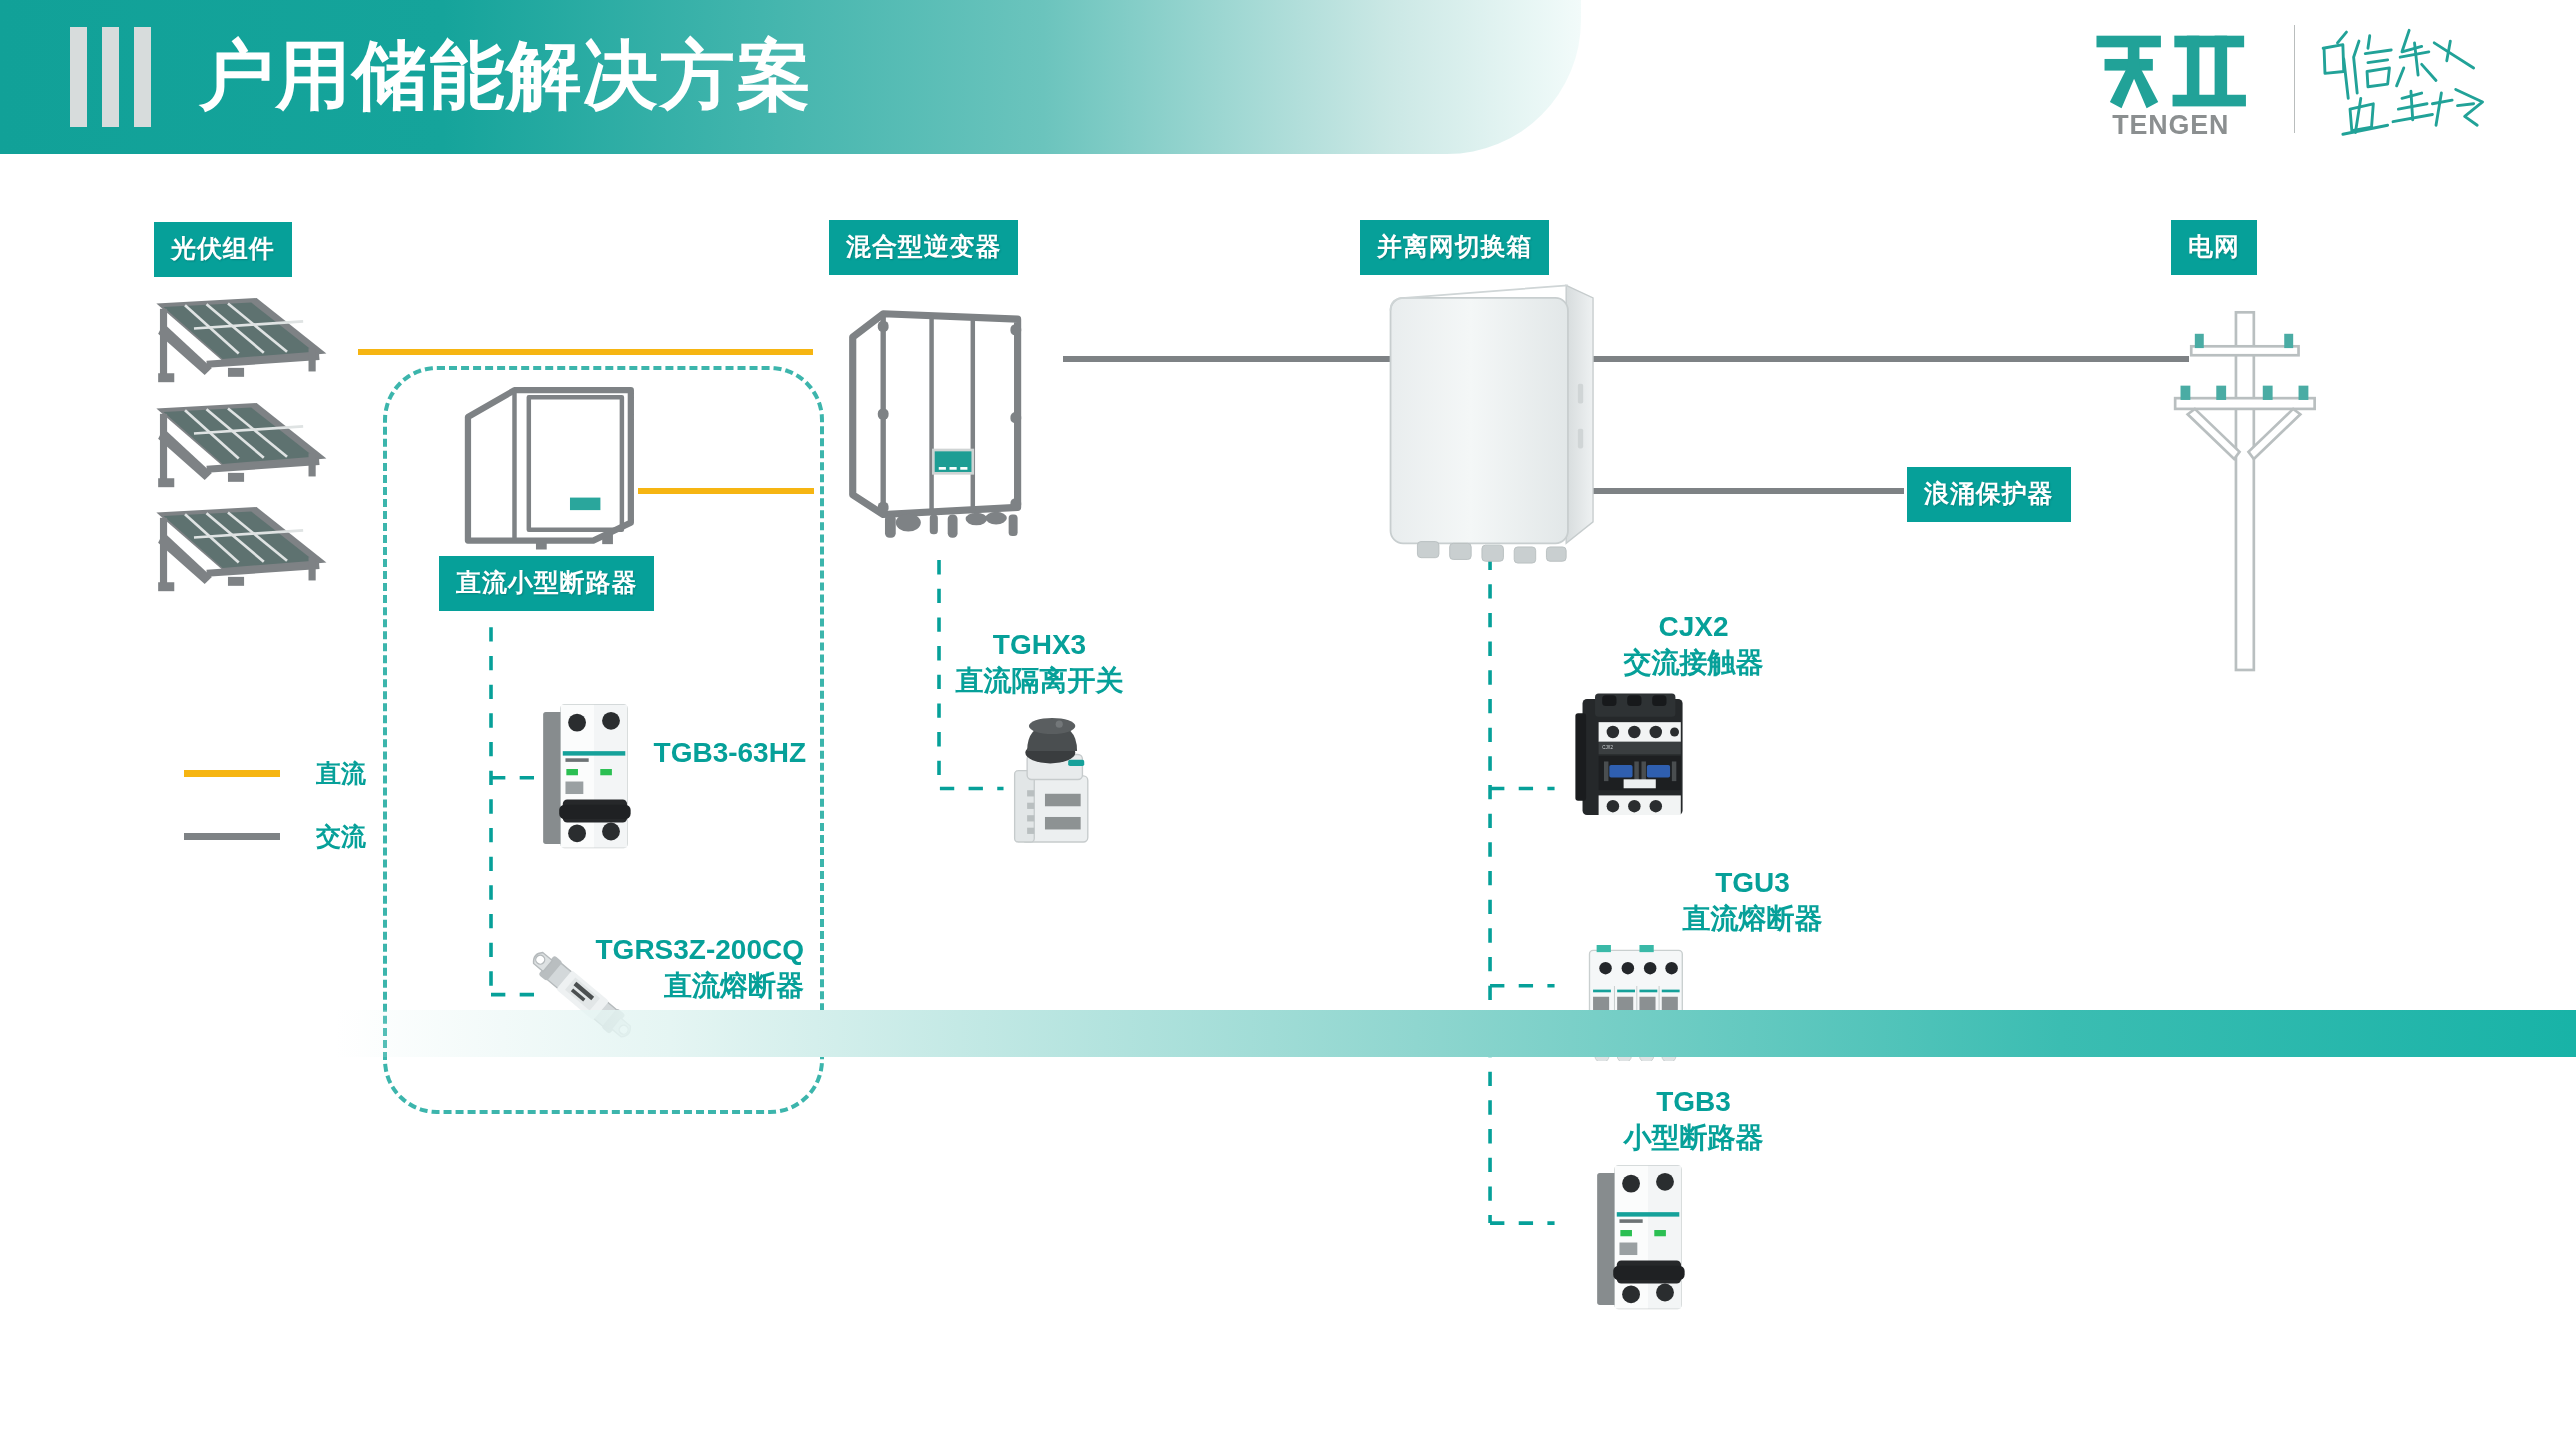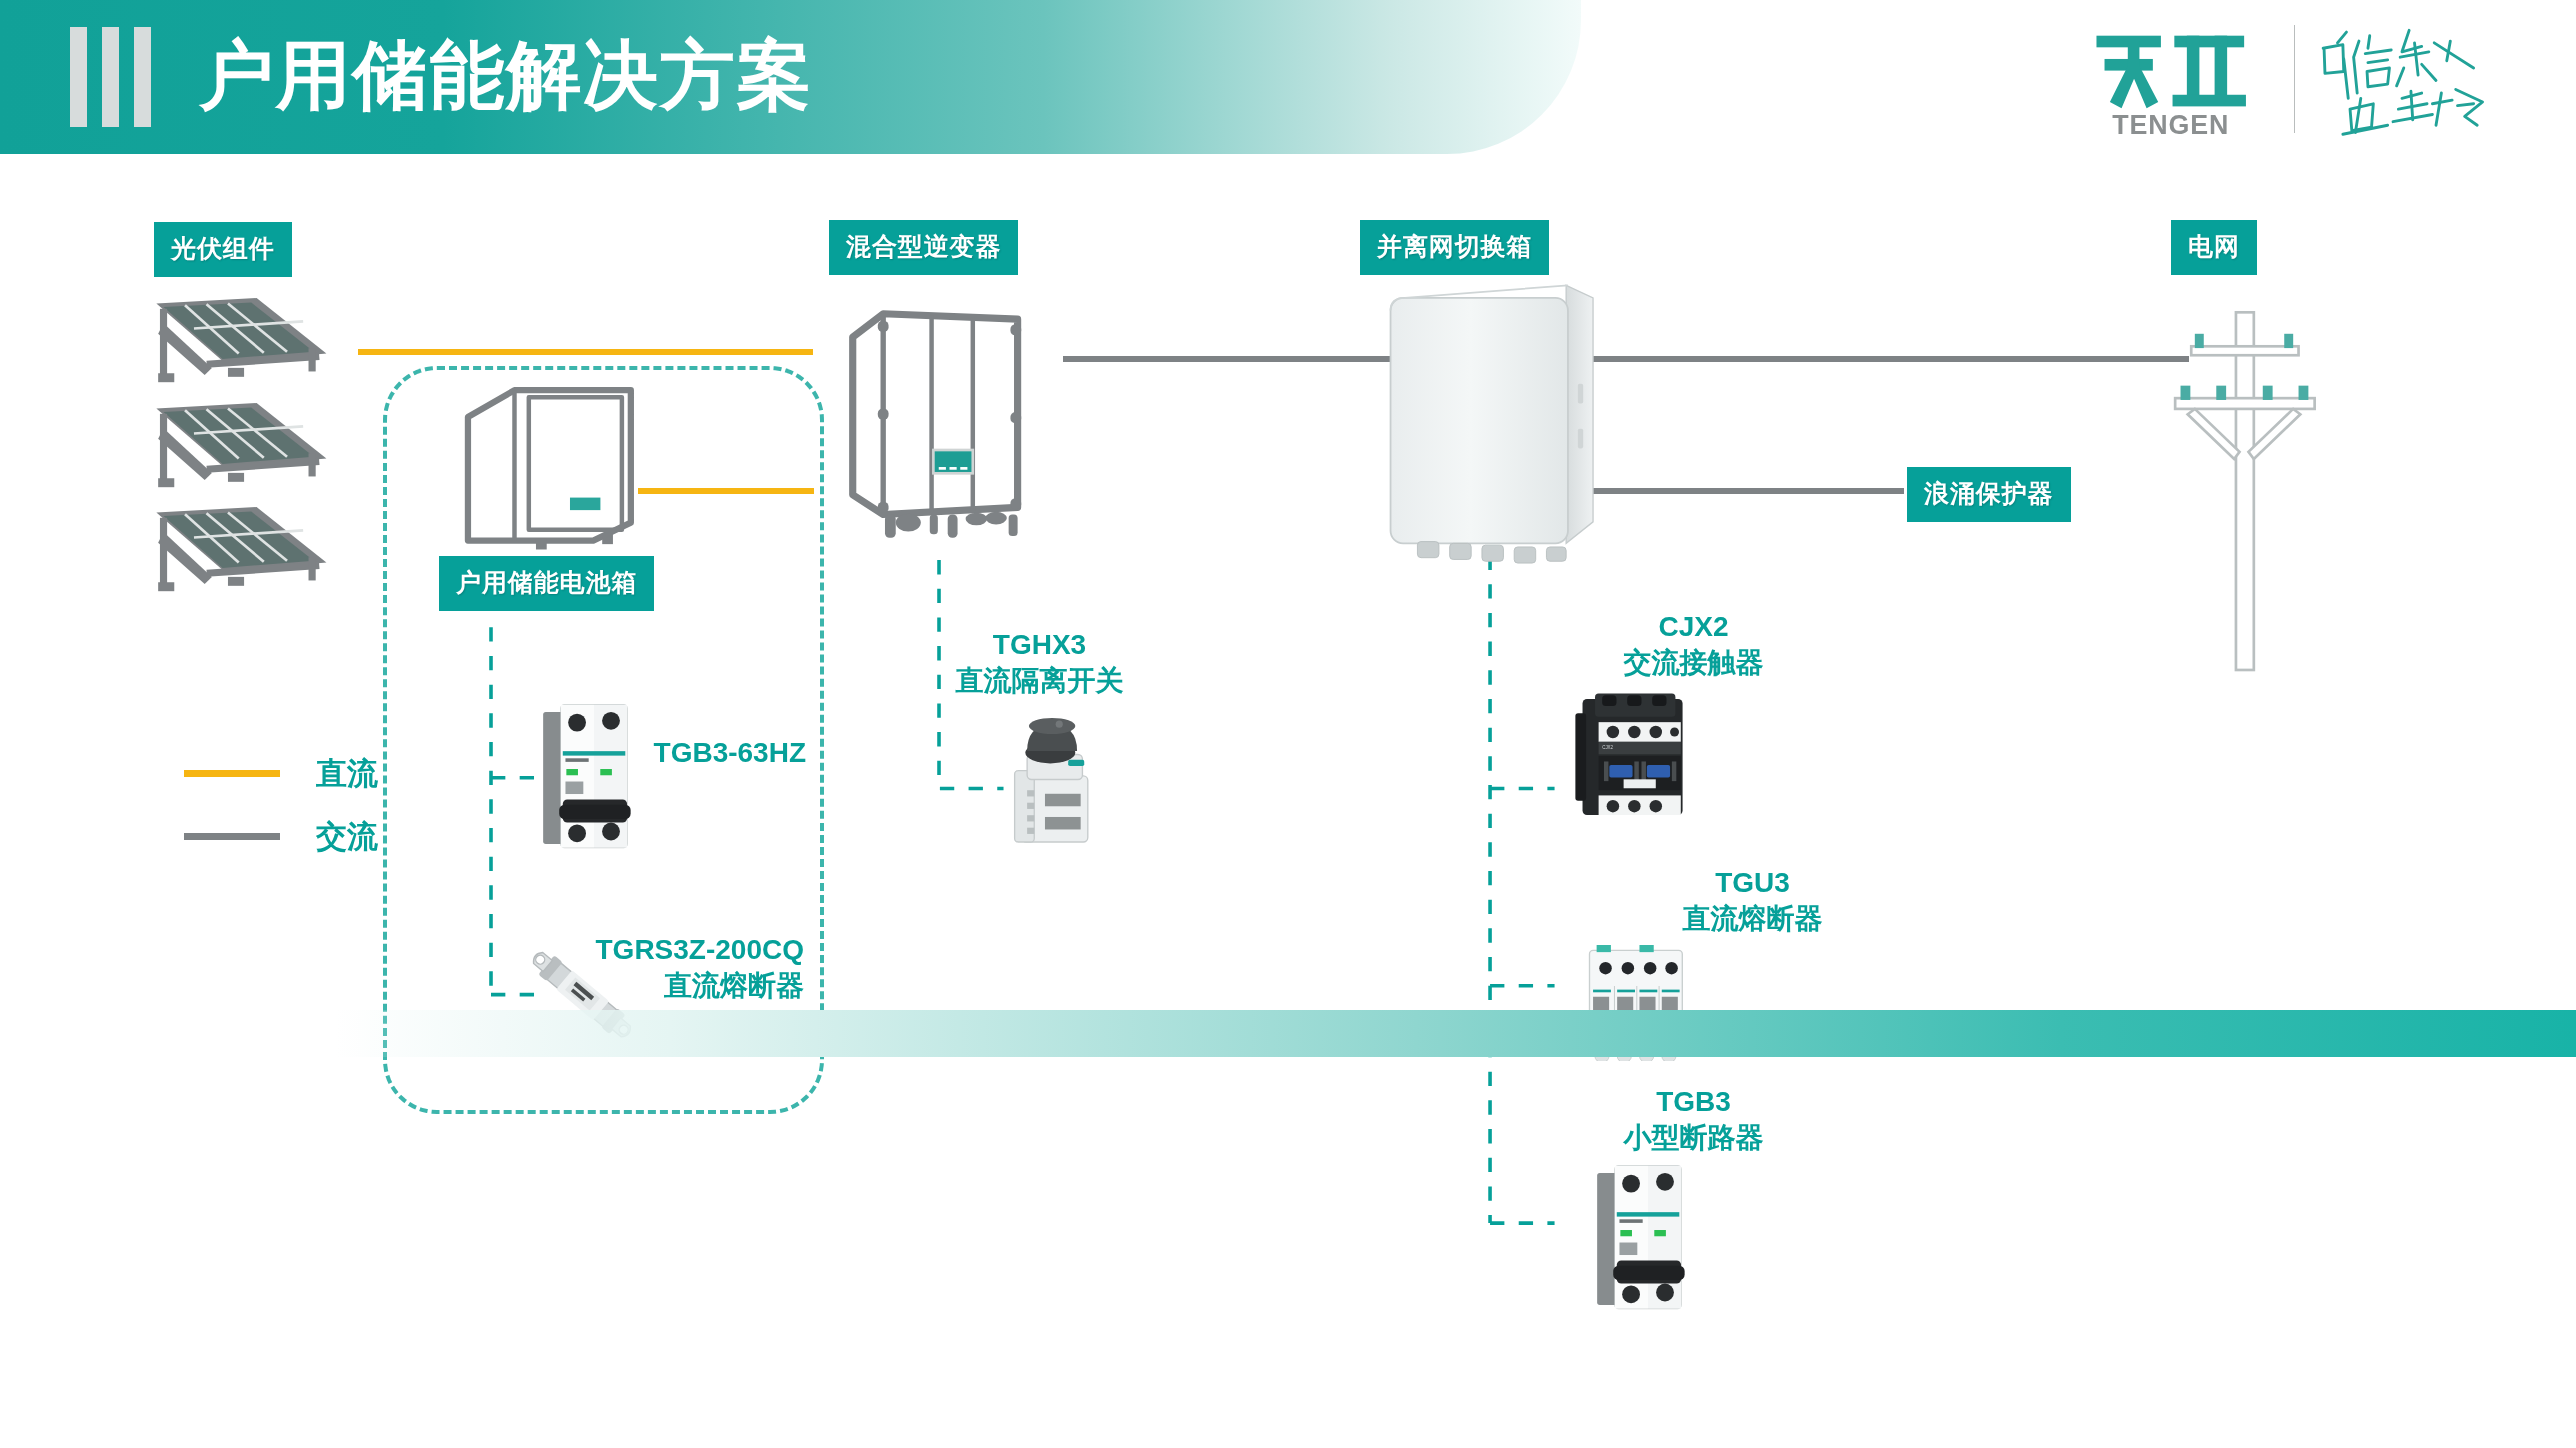--- a/index.html
+++ b/index.html
@@ -49,21 +49,21 @@
 
   
   .wire { position: absolute; }
   .wire.dc { background: #f6b512; height: 6.3px; }
   .wire.ac { background: #7e8285; height: 6.3px; }
 
   
   .legend { position: absolute; }
   .legend-row { display: flex; align-items: center; height: 39px; }
   .legend-swatch { width: 96px; height: 6.3px; }
-  .legend-label { margin-left: 36px; font-size: 31px; font-weight: bold; color: #06a099; }
+  .legend-label { margin-left: 36px; font-size: 25px; font-weight: bold; color: #06a099; }
 
   
   .dash-box {
     position: absolute;
     border: 4.5px dashed #3cb5ac;
     border-radius: 54px;
   }
 
   
   .leaders { position: absolute; left: 0; top: 0; width: 2576px; height: 1449px; pointer-events: none; }
@@ -137,21 +137,21 @@
           <path d="M140 86 L134 122"></path>
           <path d="M130 98 L152 94"></path>
           <path d="M156 82 L186 96 L166 112 L180 122"></path>
           <path d="M158 100 L176 98"></path>
         </g>
       </svg>
     </div>
   </div>
 
   <div class="chip" style="left:154px; top:222px;">光伏组件</div>
-  <div class="chip" style="left:439px; top:556px;">户用储能电池箱</div>
+  <div class="chip" style="left:439px; top:556px;">直流小型断路器</div>
   <div class="chip" style="left:829px; top:220px;">混合型逆变器</div>
   <div class="chip" style="left:1360px; top:220px;">并离网切换箱</div>
   <div class="chip" style="left:2171px; top:220px;">电网</div>
   <div class="chip" style="left:1907px; top:467px;">浪涌保护器</div>
 
   <div class="wire dc" style="left:358px; top:349px; width:455px;"></div>
 
   <div class="wire dc" style="left:638px; top:488px; width:176px;"></div>
 
   <div class="wire ac" style="left:1063px; top:356px; width:334px;"></div>

